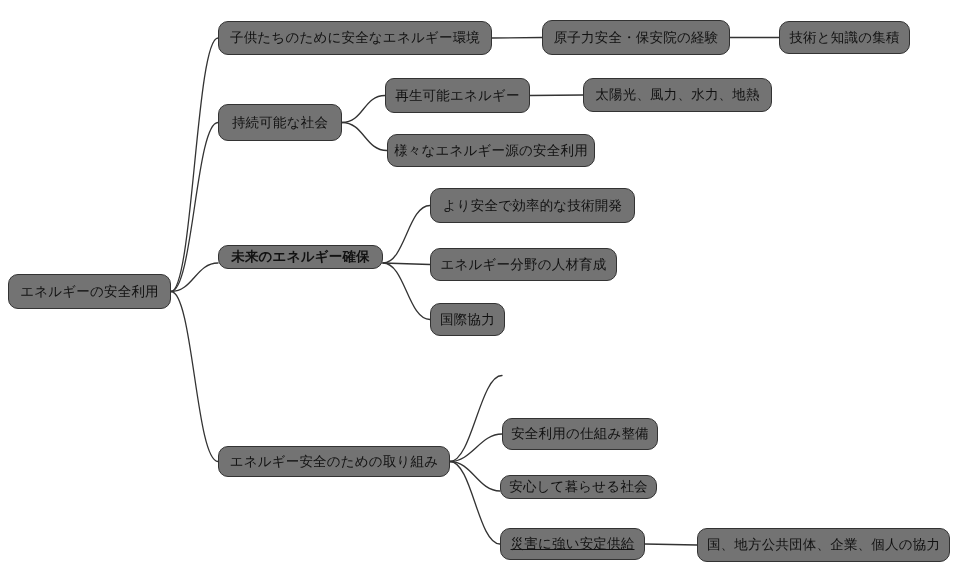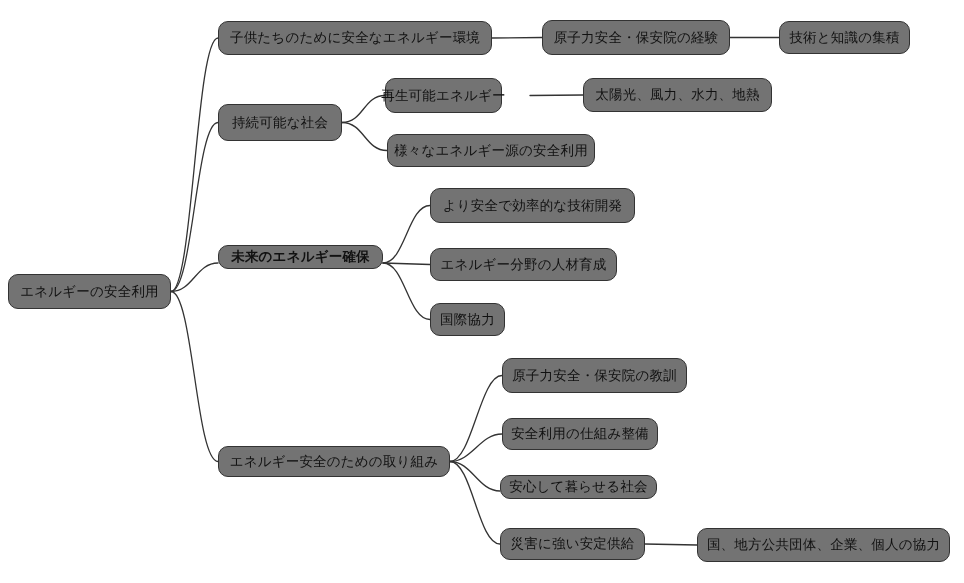--- a/index.html
+++ b/index.html
@@ -73,21 +73,21 @@
     </div>
     <div class="mm-node" style="left: 542px; top: 20px; width: 188px; height: 35px;">
       <span>原子力安全・保安院の経験</span>
     </div>
     <div class="mm-node" style="left: 779px; top: 21px; width: 131px; height: 33px;">
       <span>技術と知識の集積</span>
     </div>
     <div class="mm-node" style="left: 218px; top: 104px; width: 124px; height: 37px;">
       <span>持続可能な社会</span>
     </div>
-    <div class="mm-node" style="left: 385px; top: 78px; width: 117px; height: 35px;">
+    <div class="mm-node" style="left: 385px; top: 78px; width: 145px; height: 35px; border-radius: 9px;">
       <span>再生可能エネルギー</span>
     </div>
     <div class="mm-node" style="left: 583px; top: 78px; width: 189px; height: 34px;">
       <span>太陽光、風力、水力、地熱</span>
     </div>
     <div class="mm-node" style="left: 387px; top: 134px; width: 208px; height: 33px;">
       <span>様々なエネルギー源の安全利用</span>
     </div>
     <div class="mm-node" style="left: 218px; top: 245px; width: 165px; height: 24px; font-weight: bold;">
       <span>未来のエネルギー確保</span>
@@ -97,28 +97,25 @@
     </div>
     <div class="mm-node" style="left: 430px; top: 248px; width: 187px; height: 33px;">
       <span>エネルギー分野の人材育成</span>
     </div>
     <div class="mm-node" style="left: 430px; top: 303px; width: 75px; height: 33px;">
       <span>国際協力</span>
     </div>
     <div class="mm-node" style="left: 218px; top: 446px; width: 232px; height: 31px;">
       <span>エネルギー安全のための取り組み</span>
     </div>
-    <div class="mm-node" style="left: 502px; top: 358px; width: 185px; height: 35px;">
-      <span>原子力安全・保安院の教訓</span>
-    </div>
     <div class="mm-node" style="left: 502px; top: 418px; width: 156px; height: 32px;">
       <span>安全利用の仕組み整備</span>
     </div>
     <div class="mm-node" style="left: 500px; top: 475px; width: 157px; height: 24px;">
       <span>安心して暮らせる社会</span>
     </div>
-    <div class="mm-node" style="left: 500px; top: 528px; width: 145px; height: 32px;">
+    <div class="mm-node" style="left: 500px; top: 528px; width: 145px; height: 32px; text-decoration: underline;">
       <span>災害に強い安定供給</span>
     </div>
     <div class="mm-node" style="left: 697px; top: 528px; width: 253px; height: 34px;">
       <span>国、地方公共団体、企業、個人の協力</span>
     </div>
   </div>
 
 </body></html>

